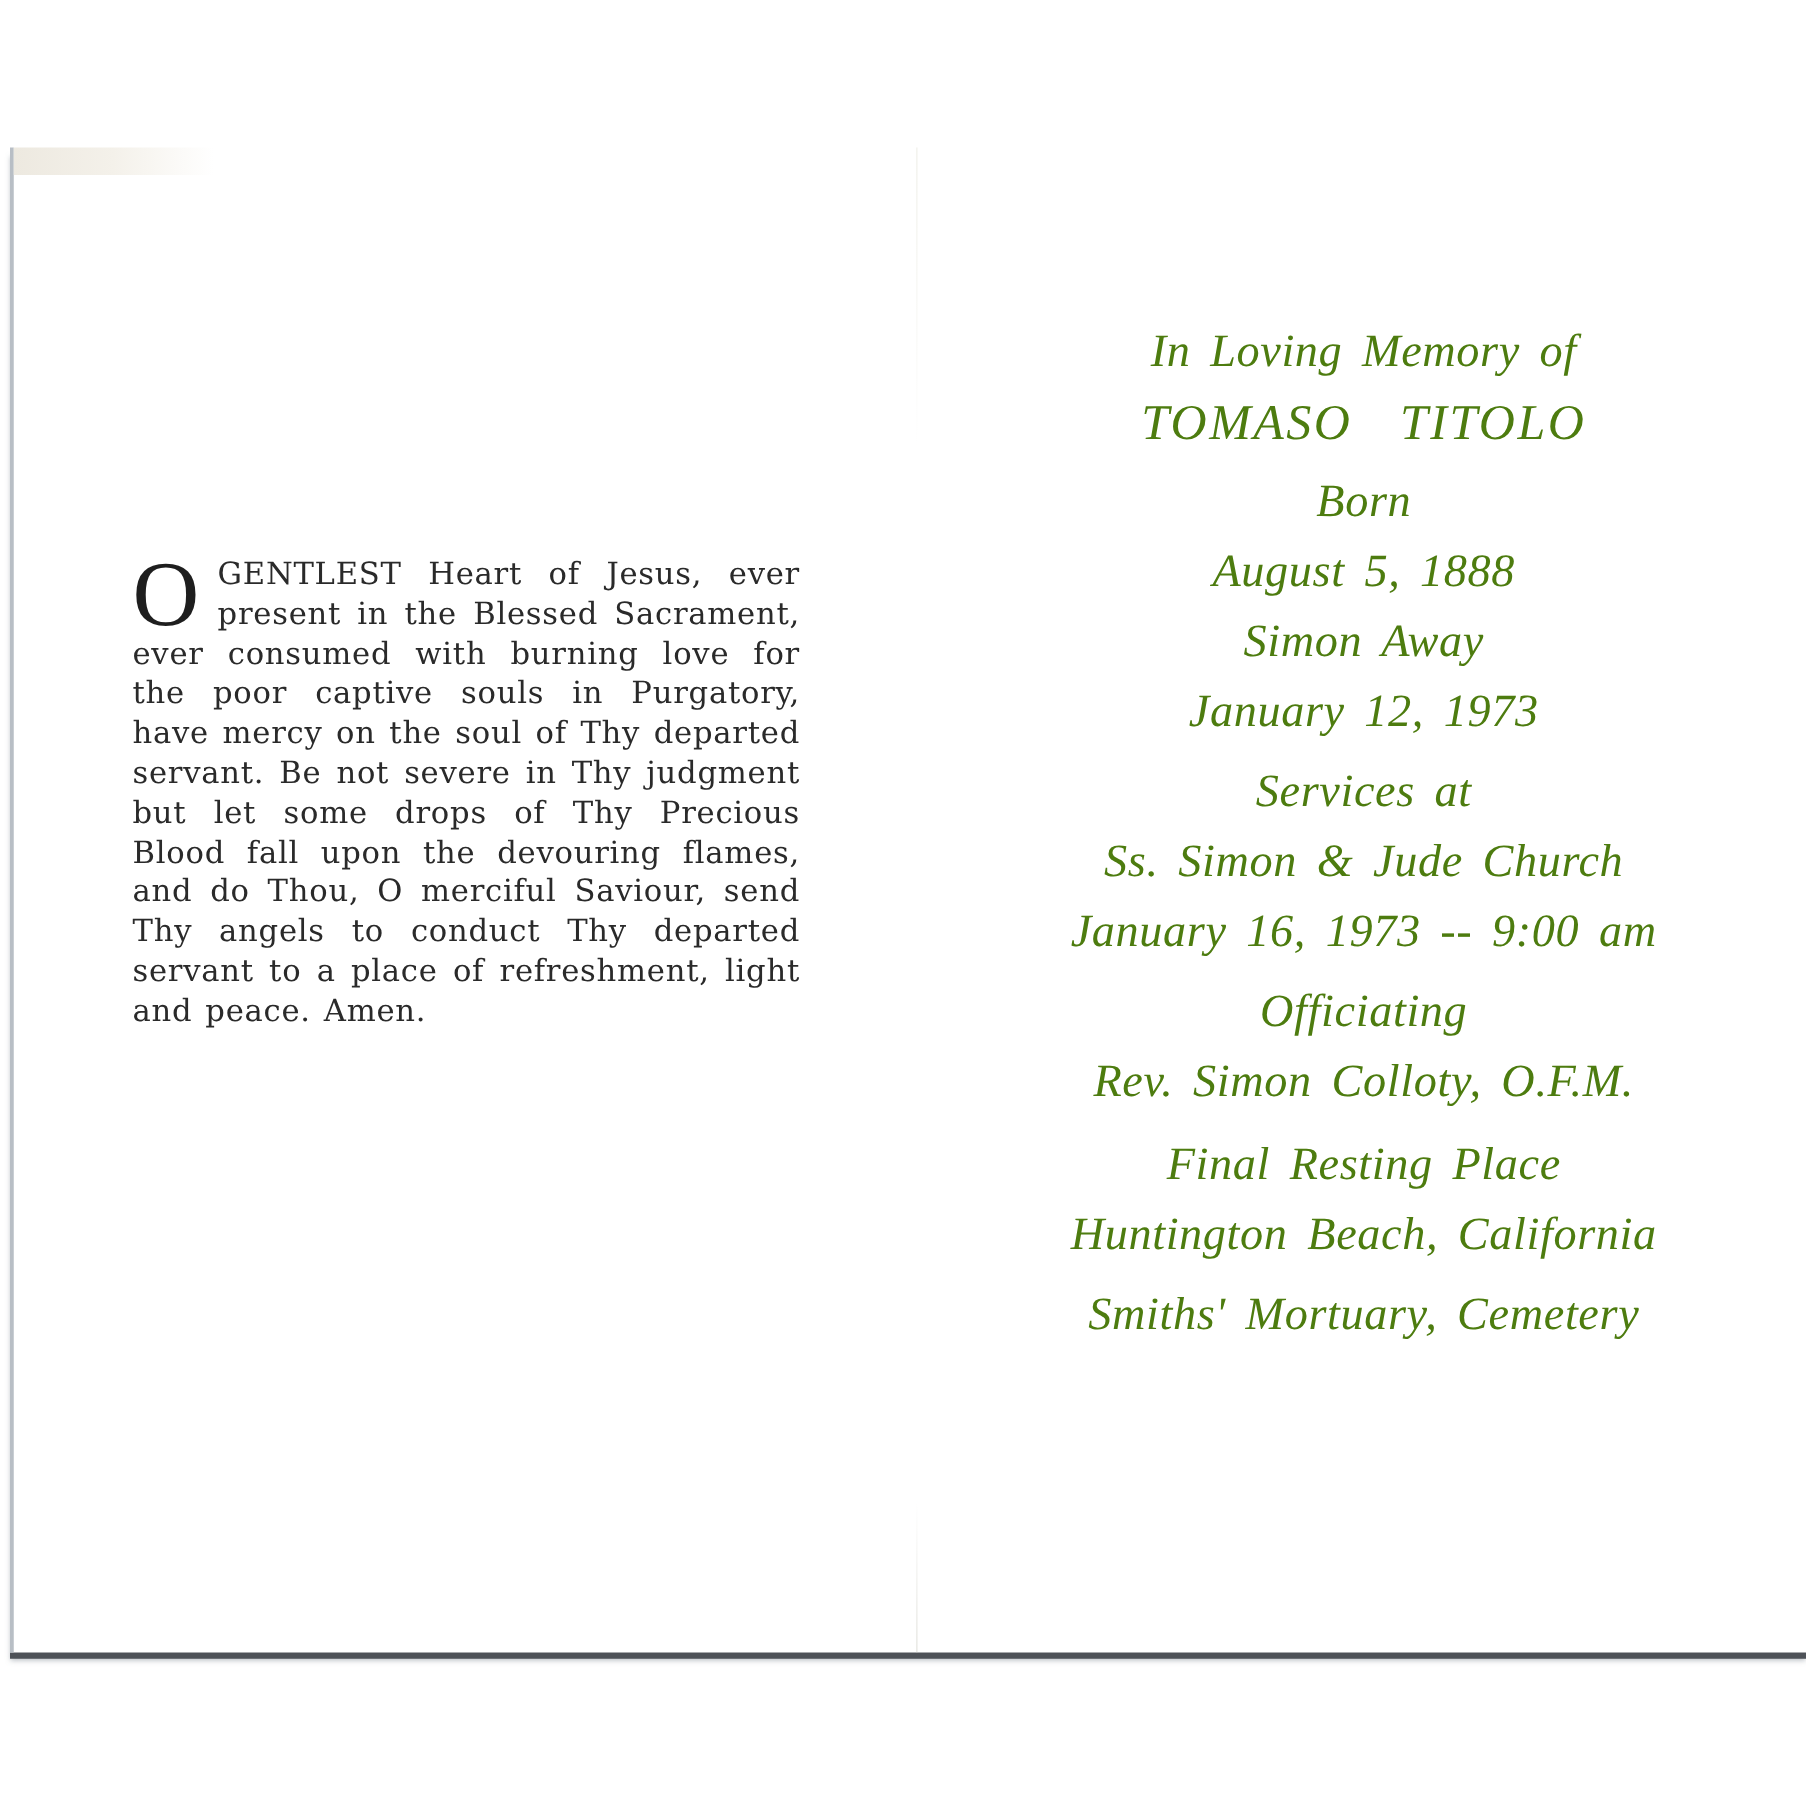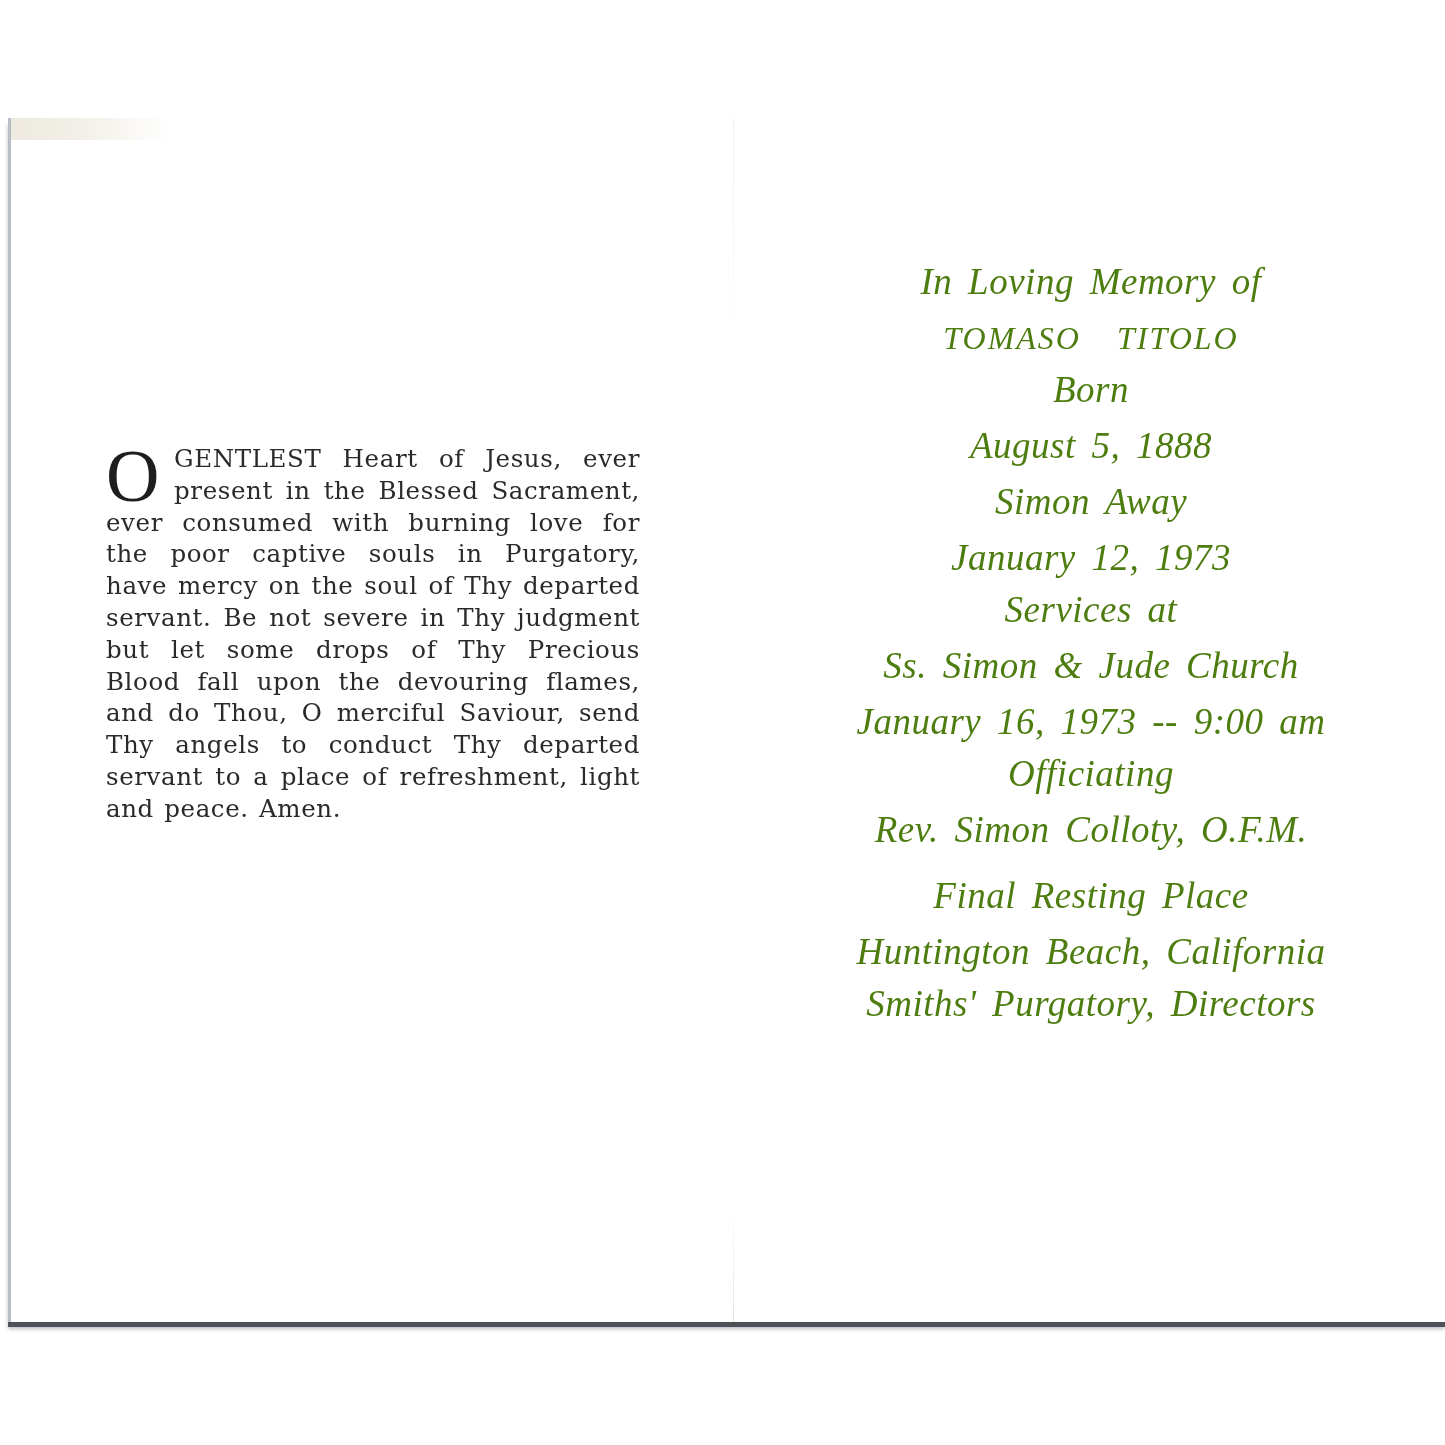--- a/index.html
+++ b/index.html
@@ -78,26 +78,26 @@
       color: #4d7c0f;
     }
     .memorial .line {
       display: block;
       font-size: 37px;
       line-height: 48px;
       letter-spacing: 0.5px;
       word-spacing: 6px;
     }
     .memorial .name {
-      font-size: 32px;
+      font-size: 40px;
       letter-spacing: 2px;
       word-spacing: 26px;
     }
     .gap-s { margin-top: 8px; }
-    .gap-m { margin-top: 4px; }
+    .gap-m { margin-top: 16px; }
     .gap-l { margin-top: 18px; }
   </style>
 </head>
 <body>
 
 <div class="card">
   <div class="card-top-glare"></div>
   <div class="fold-line"></div>
 
   <div class="prayer">
@@ -114,15 +114,15 @@
     <span class="line gap-s">August 5, 1888</span>
     <span class="line gap-s">Simon Away</span>
     <span class="line gap-s">January 12, 1973</span>
     <span class="line gap-m">Services at</span>
     <span class="line gap-s">Ss. Simon &amp; Jude Church</span>
     <span class="line gap-s">January 16, 1973 -- 9:00 am</span>
     <span class="line gap-m">Officiating</span>
     <span class="line gap-s">Rev. Simon Colloty, O.F.M.</span>
     <span class="line gap-l">Final Resting Place</span>
     <span class="line gap-s">Huntington Beach, California</span>
-    <span class="line gap-m">Smiths' Purgatory, Directors</span>
+    <span class="line gap-m">Smiths' Mortuary, Cemetery</span>
   </div>
 </div>
 
 </body></html>

